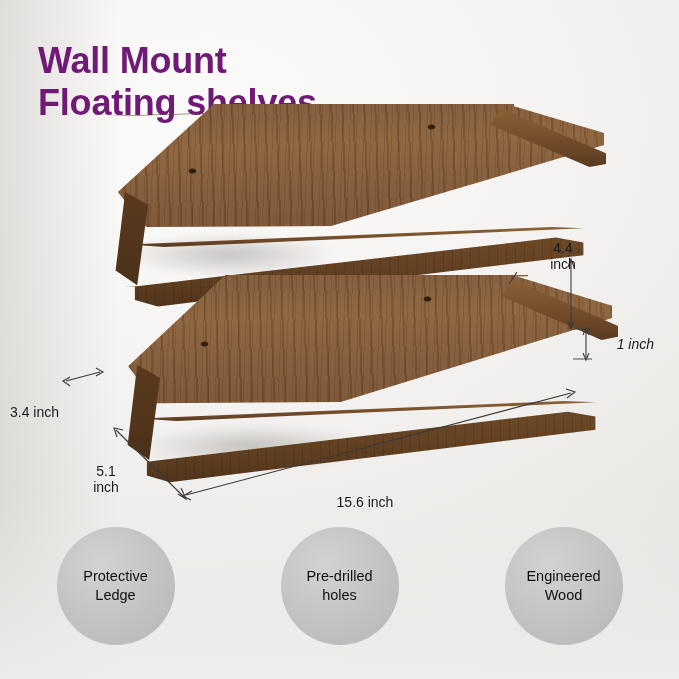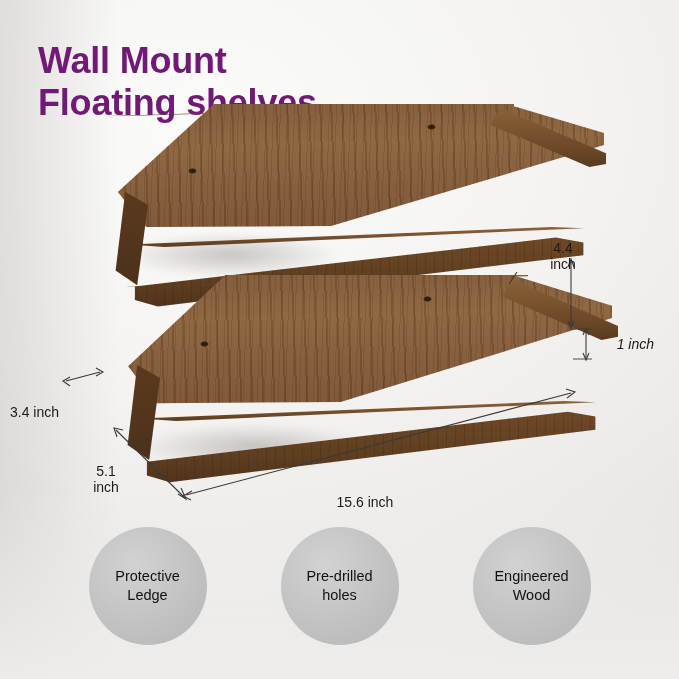--- a/index.html
+++ b/index.html
@@ -112,21 +112,21 @@
   }
 
   
   .badges {
     position: absolute;
     left: 0;
     top: 527px;
     width: 679px;
     display: flex;
     justify-content: center;
-    gap: 74px;
+    gap: 106px;
   }
   .badge {
     width: 118px;
     height: 118px;
     border-radius: 50%;
     background: radial-gradient(circle at 38% 32%, #d2d2d2 0%, #c2c2c2 55%, #b6b6b6 100%);
     display: flex;
     align-items: center;
     justify-content: center;
     text-align: center;

